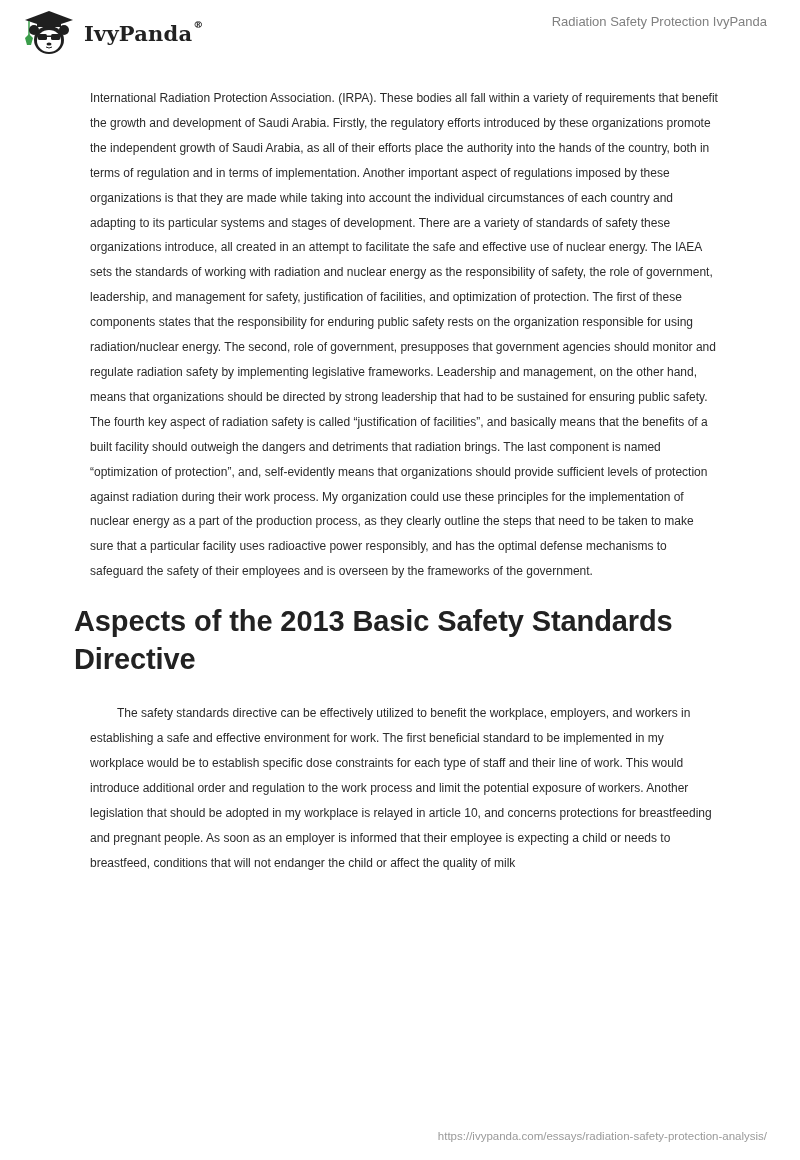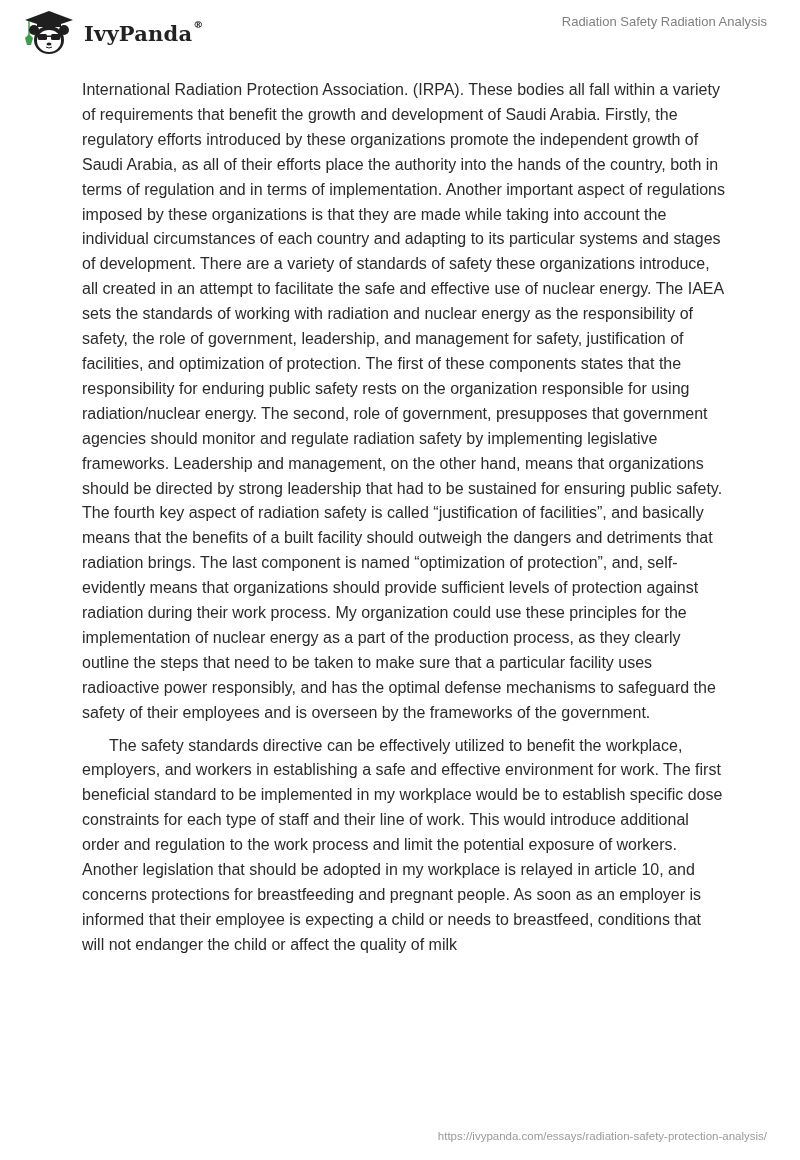--- a/index.html
+++ b/index.html
@@ -58,23 +58,23 @@
       font-size: 13px;
       color: #808080;
     }
     .content {
       position: absolute;
       left: 74px;
       top: 70px;
       width: 660px;
     }
     .para {
-      font-size: 16px;
+      font-size: 12px;
       line-height: 24.9px;
-      margin: 8px;
+      margin: 16px;
       color: #2b2b2b;
     }
     .para.indent {
       text-indent: 27px;
     }
     .section-heading {
       font-size: 29px;
       line-height: 38px;
       font-weight: bold;
       color: #222222;
@@ -111,21 +111,22 @@
 
       <rect x="19" y="26" width="9" height="6" rx="1.5" fill="#1f1f1f"></rect>
       <rect x="32" y="26" width="9" height="6" rx="1.5" fill="#1f1f1f"></rect>
       <rect x="28" y="27.5" width="4" height="1.5" fill="#1f1f1f"></rect>
 
       <ellipse cx="30" cy="36" rx="2.5" ry="1.6" fill="#1f1f1f"></ellipse>
       <path d="M27,39 Q30,41 33,39" stroke="#1f1f1f" stroke-width="1" fill="none"></path>
     </svg>
     <span class="logo-text"><span>IvyPanda</span><span class="logo-reg">®</span></span>
   </div>
-  <div class="doc-title">Radiation Safety Radiation Analysis</div>
+  <div class="doc-title">Radiation Safety Protection IvyPanda</div>
 </div>
 
 <div class="content">
   <p class="para">International Radiation Protection Association. (IRPA). These bodies all fall within a variety of requirements that benefit the growth and development of Saudi Arabia. Firstly, the regulatory efforts introduced by these organizations promote the independent growth of Saudi Arabia, as all of their efforts place the authority into the hands of the country, both in terms of regulation and in terms of implementation. Another important aspect of regulations imposed by these organizations is that they are made while taking into account the individual circumstances of each country and adapting to its particular systems and stages of development. There are a variety of standards of safety these organizations introduce, all created in an attempt to facilitate the safe and effective use of nuclear energy. The IAEA sets the standards of working with radiation and nuclear energy as the responsibility of safety, the role of government, leadership, and management for safety, justification of facilities, and optimization of protection. The first of these components states that the responsibility for enduring public safety rests on the organization responsible for using radiation/nuclear energy. The second, role of government, presupposes that government agencies should monitor and regulate radiation safety by implementing legislative frameworks. Leadership and management, on the other hand, means that organizations should be directed by strong leadership that had to be sustained for ensuring public safety. The fourth key aspect of radiation safety is called “justification of facilities”, and basically means that the benefits of a built facility should outweigh the dangers and detriments that radiation brings. The last component is named “optimization of protection”, and, self-evidently means that organizations should provide sufficient levels of protection against radiation during their work process. My organization could use these principles for the implementation of nuclear energy as a part of the production process, as they clearly outline the steps that need to be taken to make sure that a particular facility uses radioactive power responsibly, and has the optimal defense mechanisms to safeguard the safety of their employees and is overseen by the frameworks of the government.</p>
+  <h2 class="section-heading">Aspects of the 2013 Basic Safety Standards Directive</h2>
   <p class="para indent">The safety standards directive can be effectively utilized to benefit the workplace, employers, and workers in establishing a safe and effective environment for work. The first beneficial standard to be implemented in my workplace would be to establish specific dose constraints for each type of staff and their line of work. This would introduce additional order and regulation to the work process and limit the potential exposure of workers. Another legislation that should be adopted in my workplace is relayed in article 10, and concerns protections for breastfeeding and pregnant people. As soon as an employer is informed that their employee is expecting a child or needs to breastfeed, conditions that will not endanger the child or affect the quality of milk</p>
 </div>
 
 <div class="footer-url">https://ivypanda.com/essays/radiation-safety-protection-analysis/</div>
 
 </body></html>

